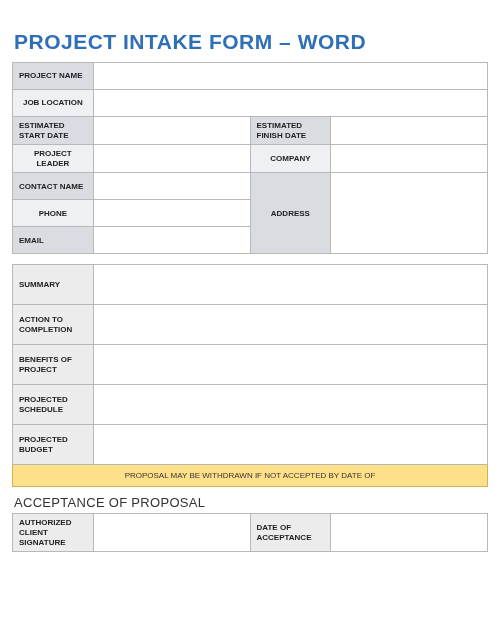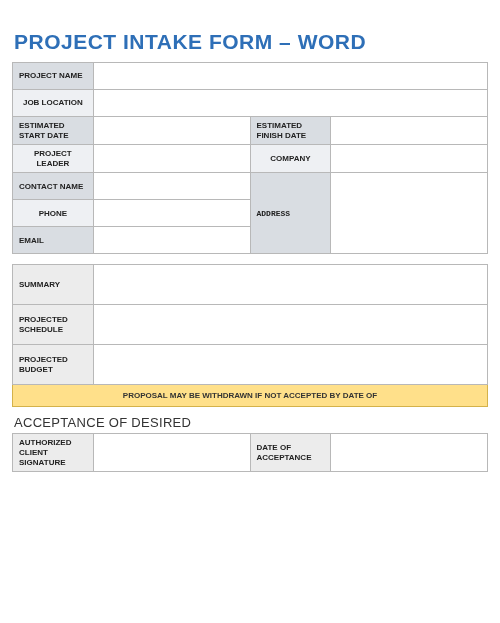--- a/index.html
+++ b/index.html
@@ -56,21 +56,21 @@
   .sec1 td { height: 27px; }
   .sec2 { margin-top: 10px; }
   .sec2 td { height: 40px; }
   .sec2 .label-cell { background: #ececec; }
   .notice-row td {
     background: #ffe08a;
     border: 1px solid #d4b24a;
     height: 22px;
     text-align: center;
     font-size: 8px;
-    font-weight: 700;
+    font-weight: 400;
     color: #333;
   }
   .accept-title {
     font-size: 13px;
     color: #333;
     margin: 8px 0 3px 2px;
     letter-spacing: 0.3px;
   }
   .sec3 td { height: 32px; }
   .sec3 .label-cell { background: #ececec; }
@@ -104,21 +104,21 @@
   </tr>
   <tr>
     <td class="label-cell light">PROJECT LEADER</td>
     <td class="input-cell"><input value="" style=""></td>
     <td class="label-cell light">COMPANY</td>
     <td class="input-cell"><input value="" style=""></td>
   </tr>
   <tr>
     <td class="label-cell">CONTACT NAME</td>
     <td class="input-cell"><input value="" style=""></td>
-    <td class="label-cell" rowspan="3" style="text-align:left;font-family:Liberation Mono, monospace;">ADDRESS</td>
+    <td class="label-cell" rowspan="3" style="text-align:center;">ADDRESS</td>
     <td class="input-cell" rowspan="3"><input style="height: 80px;" value=""></td>
   </tr>
   <tr>
     <td class="label-cell light">PHONE</td>
     <td class="input-cell"><input value="" style=""></td>
   </tr>
   <tr>
     <td class="label-cell">EMAIL</td>
     <td class="input-cell"><input value="" style=""></td>
   </tr>
@@ -129,36 +129,44 @@
   <colgroup>
       <col style="width:17%">
       <col style="width:83%">
     </colgroup>
   <tbody id="sec2-body">
       <tr>
         <td class="label-cell">SUMMARY</td>
         <td class="input-cell"><input value="" style=""></td>
       </tr>
       <tr>
+        <td class="label-cell">ACTION TO COMPLETION</td>
+        <td class="input-cell"><input value="" style=""></td>
+      </tr>
+      <tr>
+        <td class="label-cell">BENEFITS OF PROJECT</td>
+        <td class="input-cell"><input value="" style=""></td>
+      </tr>
+      <tr>
         <td class="label-cell">PROJECTED SCHEDULE</td>
         <td class="input-cell"><input value="" style=""></td>
       </tr>
       <tr>
         <td class="label-cell">PROJECTED BUDGET</td>
         <td class="input-cell"><input value="" style=""></td>
       </tr>
     </tbody>
   <tbody>
       <tr class="notice-row">
     <td colspan="2">PROPOSAL MAY BE WITHDRAWN IF NOT ACCEPTED BY DATE OF</td>
   </tr>
 </tbody>
   </table>
 
-<div class="accept-title">ACCEPTANCE OF DESIRED</div>
+<div class="accept-title">ACCEPTANCE OF PROPOSAL</div>
 
 <table class="sec3">
   <colgroup>
       <col style="width:17%">
       <col style="width:33%">
       <col style="width:17%">
       <col style="width:33%">
     </colgroup>
   <tbody>
       <tr>

